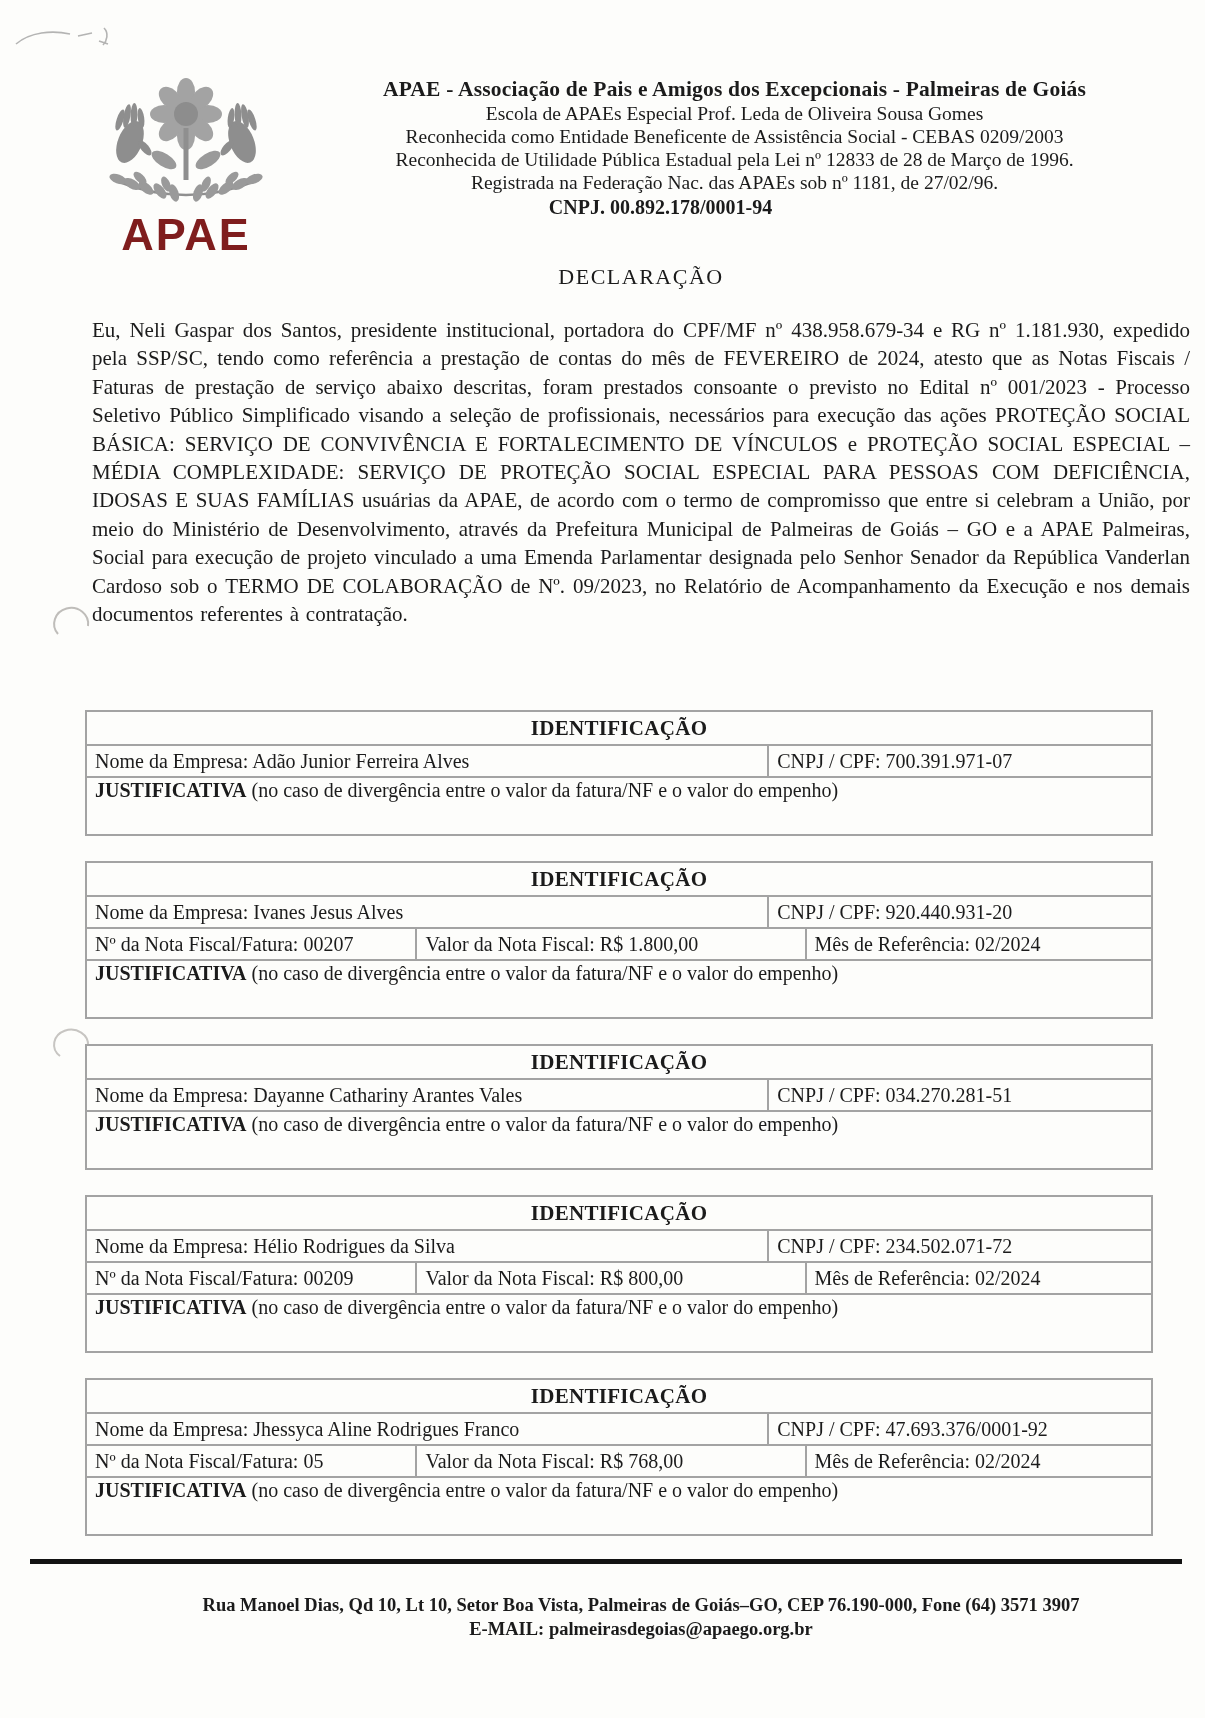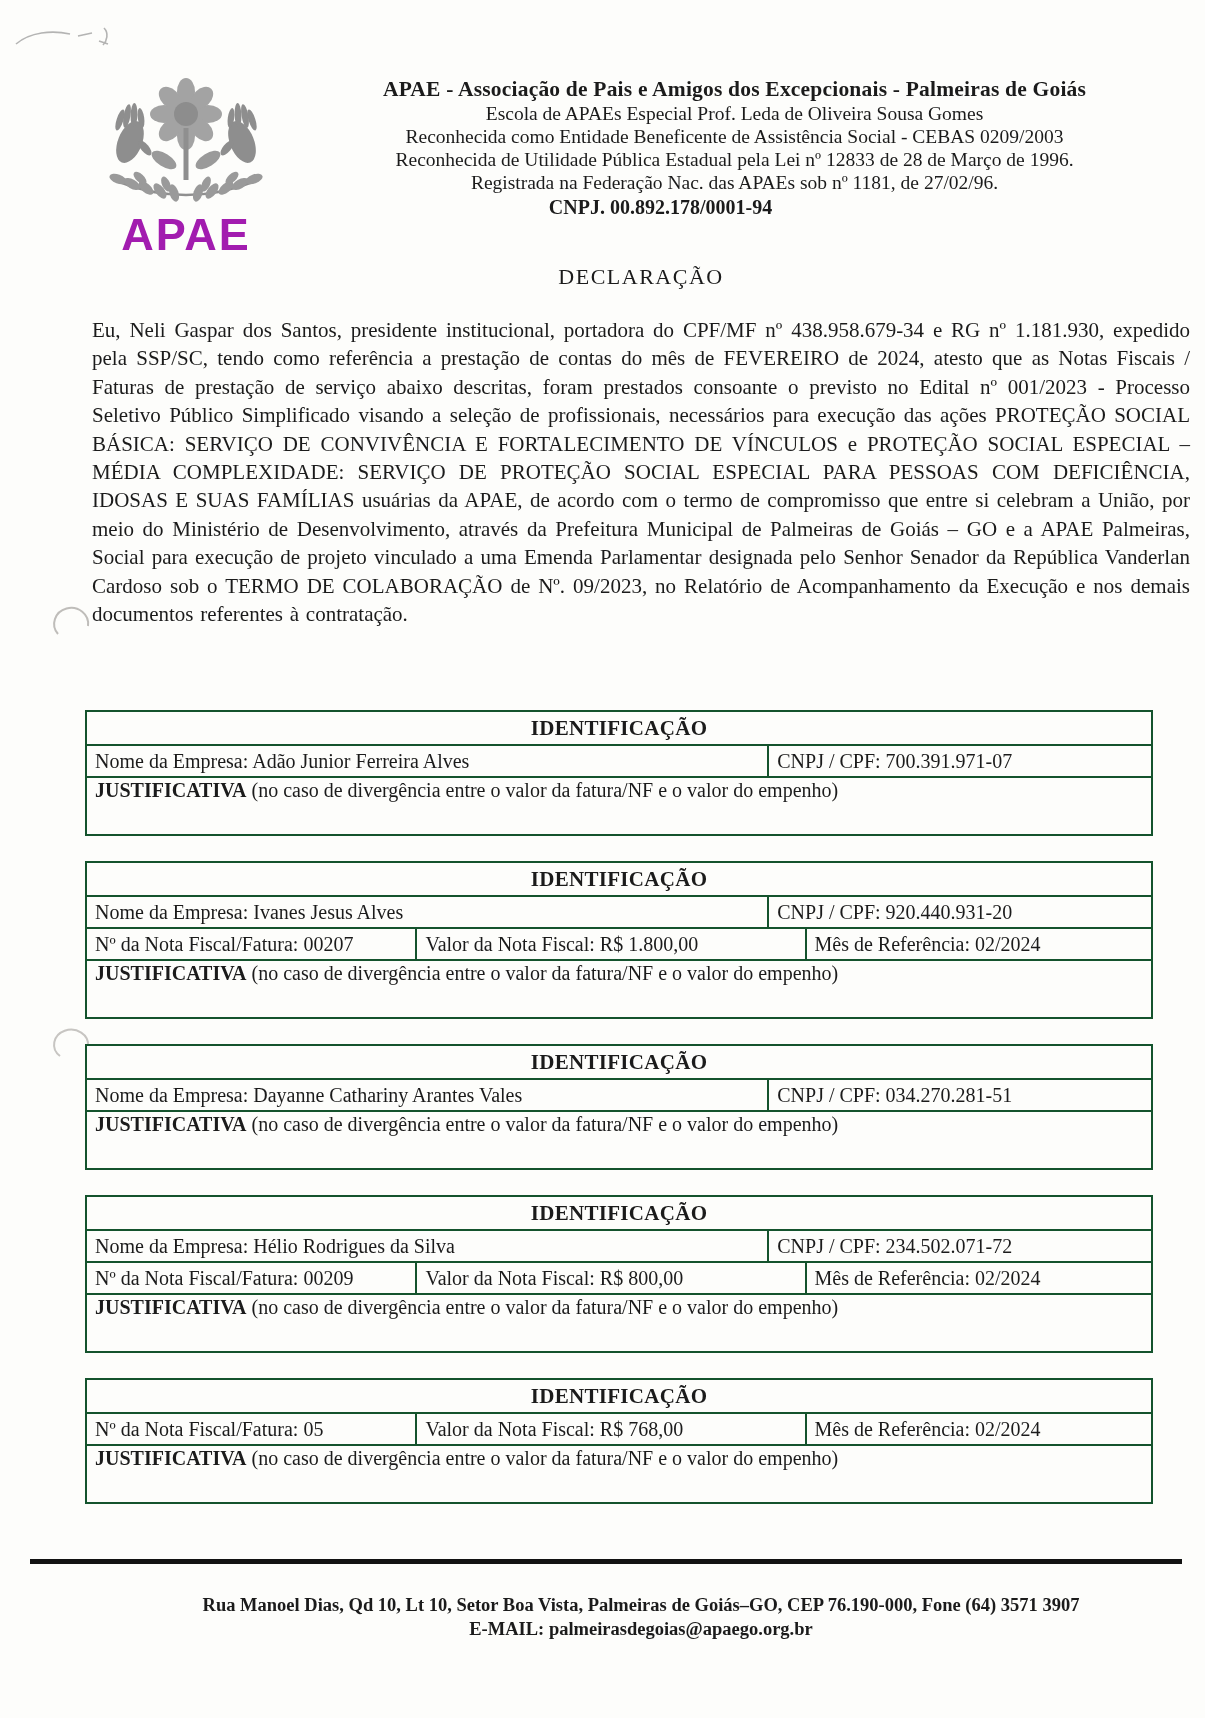--- a/index.html
+++ b/index.html
@@ -10,41 +10,41 @@
   }
 
   
   .artifact { position:absolute; pointer-events:none; }
 
   
   .header { position:absolute; top:76px; left:96px; right:18px; display:flex; }
   .logo-block { width:180px; flex:0 0 180px; text-align:center; }
   .logo-word {
     font-family:"Liberation Sans", sans-serif; font-weight:bold;
-    font-size:45px; letter-spacing:2px; color:#a21caf; line-height:1; margin-top:0px;
+    font-size:45px; letter-spacing:2px; color:#7f1d1d; line-height:1; margin-top:0px;
   }
   .header-text { flex:1; text-align:center; padding-left:6px; }
   .h-org   { font-size:21.5px; font-weight:bold; line-height:26px; letter-spacing:.2px; }
   .h-line  { font-size:19.5px; line-height:23px; }
   .h-cnpj  { font-size:20px; font-weight:bold; line-height:24px; text-align:center; padding-right:148px; margin-top:1px; }
 
   
   .doc-title {
     position:absolute; top:264px; left:92px; width:1098px;
     text-align:center; font-size:22px; letter-spacing:1.5px;
   }
   .declaration {
     position:absolute; top:316px; left:92px; width:1098px;
     font-size:21px; line-height:28.4px; text-align:justify; word-spacing:1.5px;
   }
 
   
   .tables-wrap { position:absolute; top:710px; left:85px; width:1068px; }
   table.ident { width:100%; border-collapse:collapse; table-layout:fixed; margin-bottom:25px; font-size:20px; }
-  table.ident td { border:2px solid #14532d; padding:1px 8px; overflow:hidden; white-space:nowrap; }
+  table.ident td { border:2px solid #a3a3a3; padding:1px 8px; overflow:hidden; white-space:nowrap; }
   td.t-head { text-align:center; font-weight:bold; font-size:21px; height:30px; letter-spacing:.3px; }
   td.t-cell { height:28px; }
   td.t-just { height:54px; vertical-align:top; text-align:left; padding-top:3px; white-space:normal;margin-top:32px; }
   .just-bold { font-weight:bold; }
   .lbl { }
 
   
   .footer-rule { position:absolute; top:1559px; left:30px; width:1152px; height:5px; background:#121212; }
   .footer-text {
     position:absolute; top:1573px; left:92px; width:1098px;
@@ -238,20 +238,24 @@
           <col style="width:31%">
           <col style="width:33%">
           <col style="width:3.5%">
           <col style="width:32.5%">
         </colgroup>
       <tbody>
           <tr>
             <td class="t-head" colspan="4"><span>IDENTIFICAÇÃO</span></td>
           </tr>
       <tr>
+        <td class="t-cell" colspan="2"><span class="lbl">Nome da Empresa:</span> <span>Jhessyca Aline Rodrigues Franco</span></td>
+        <td class="t-cell" colspan="2"><span class="lbl">CNPJ / CPF:</span> <span>47.693.376/0001-92</span></td>
+      </tr>
+      <tr>
         <td class="t-cell"><span class="lbl">Nº da Nota Fiscal/Fatura:</span> <span>05</span></td>
         <td class="t-cell" colspan="2"><span class="lbl">Valor da Nota Fiscal:</span> <span>R$ 768,00</span></td>
         <td class="t-cell"><span class="lbl">Mês de Referência:</span> <span>02/2024</span></td>
       </tr>
       <tr>
             <td class="t-just" colspan="4"><span class="just-bold">JUSTIFICATIVA</span> <span>(no caso de divergência entre o valor da fatura/NF e o valor do empenho)</span></td>
           </tr>
     </tbody>
       </table>
 

